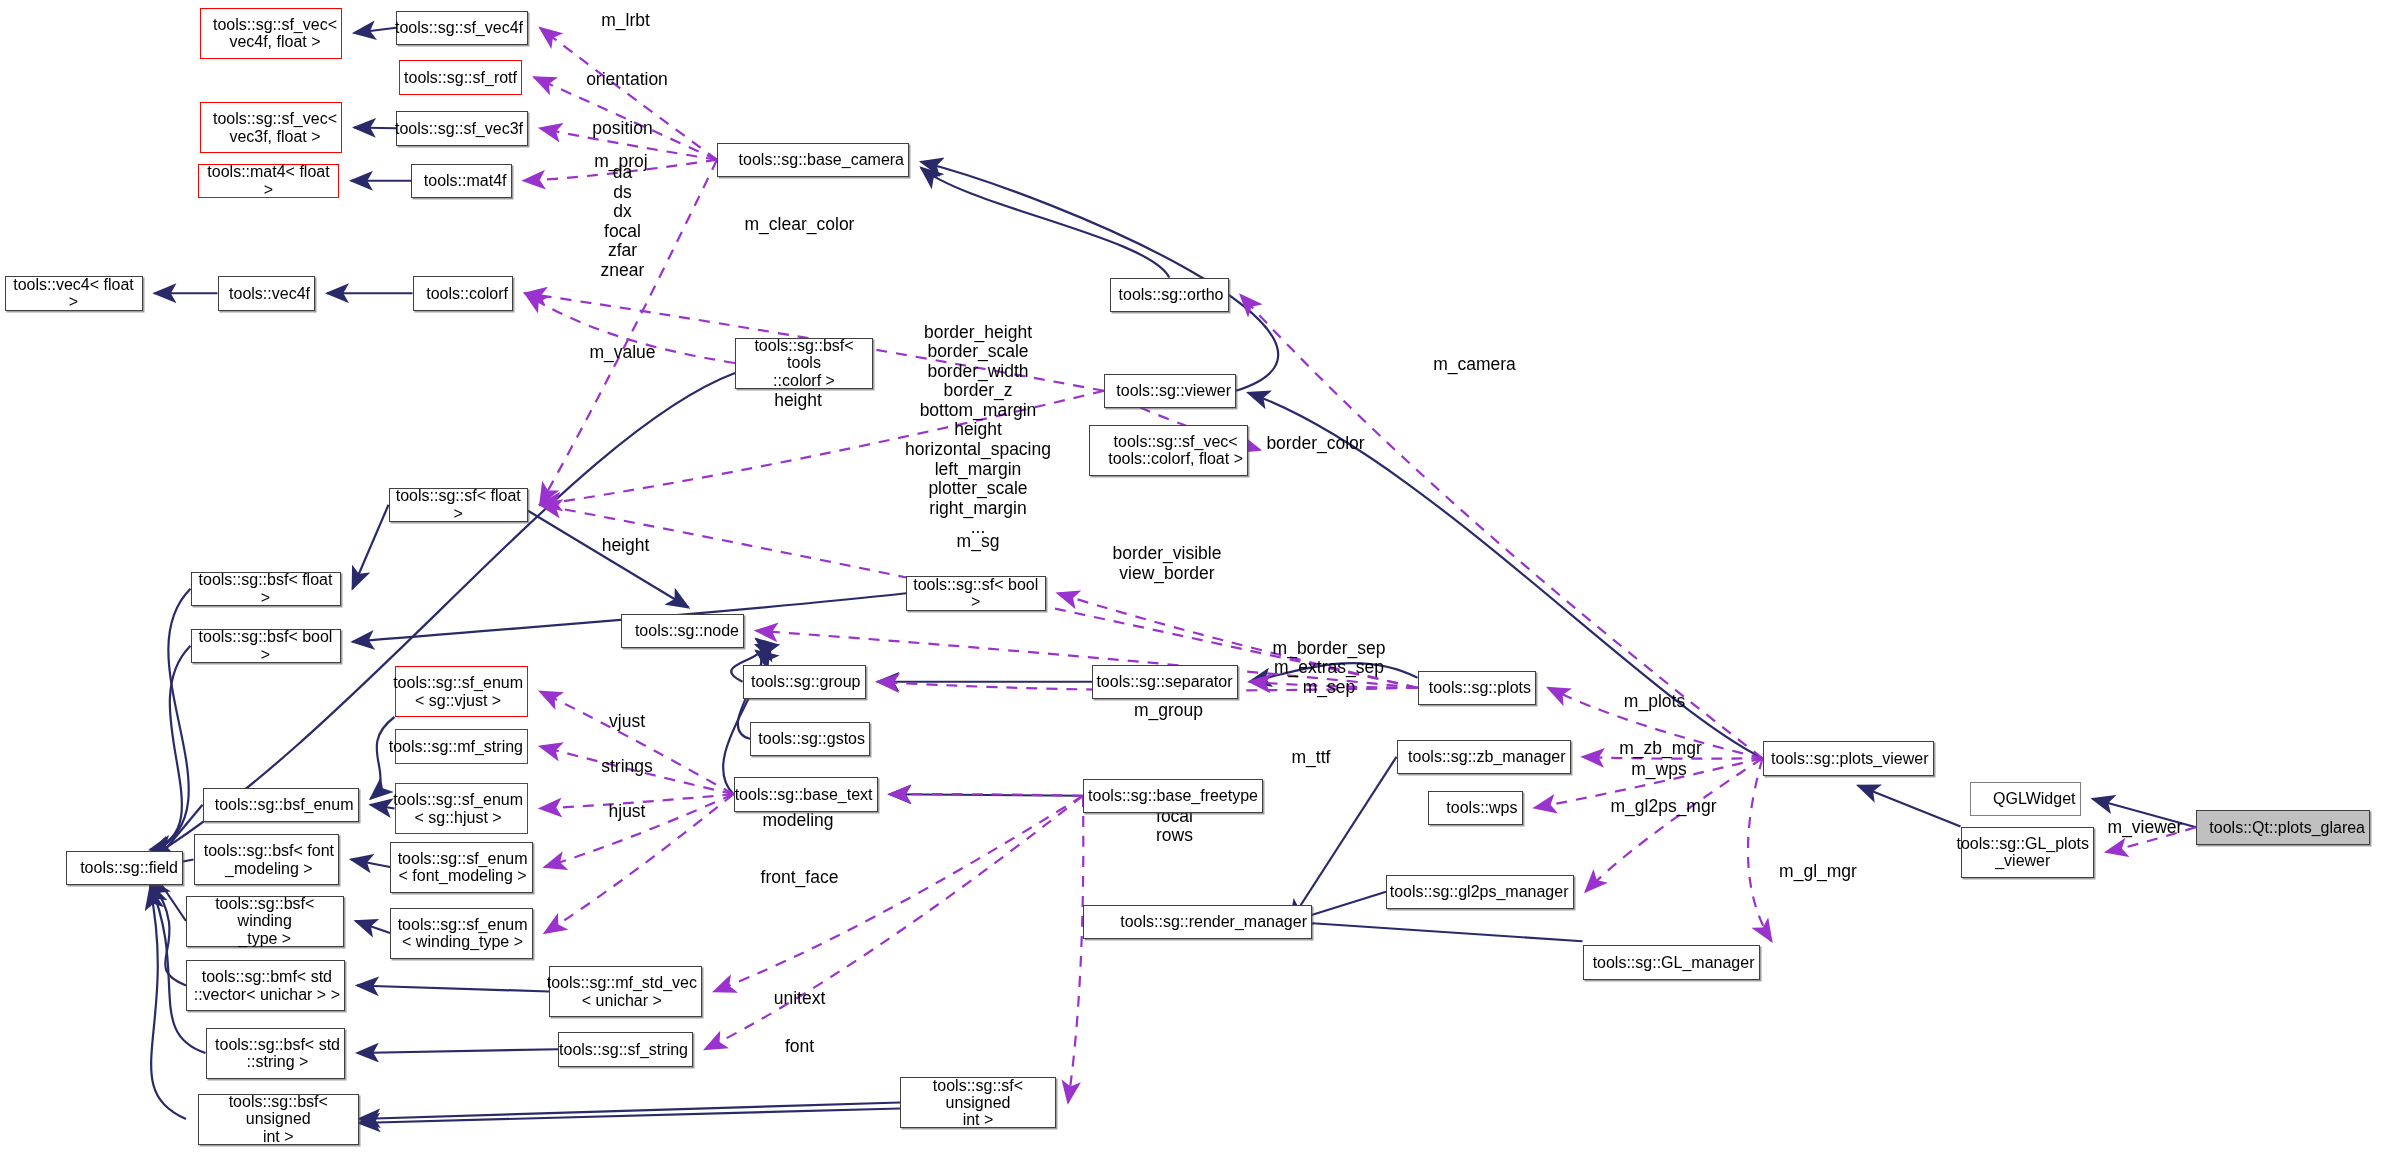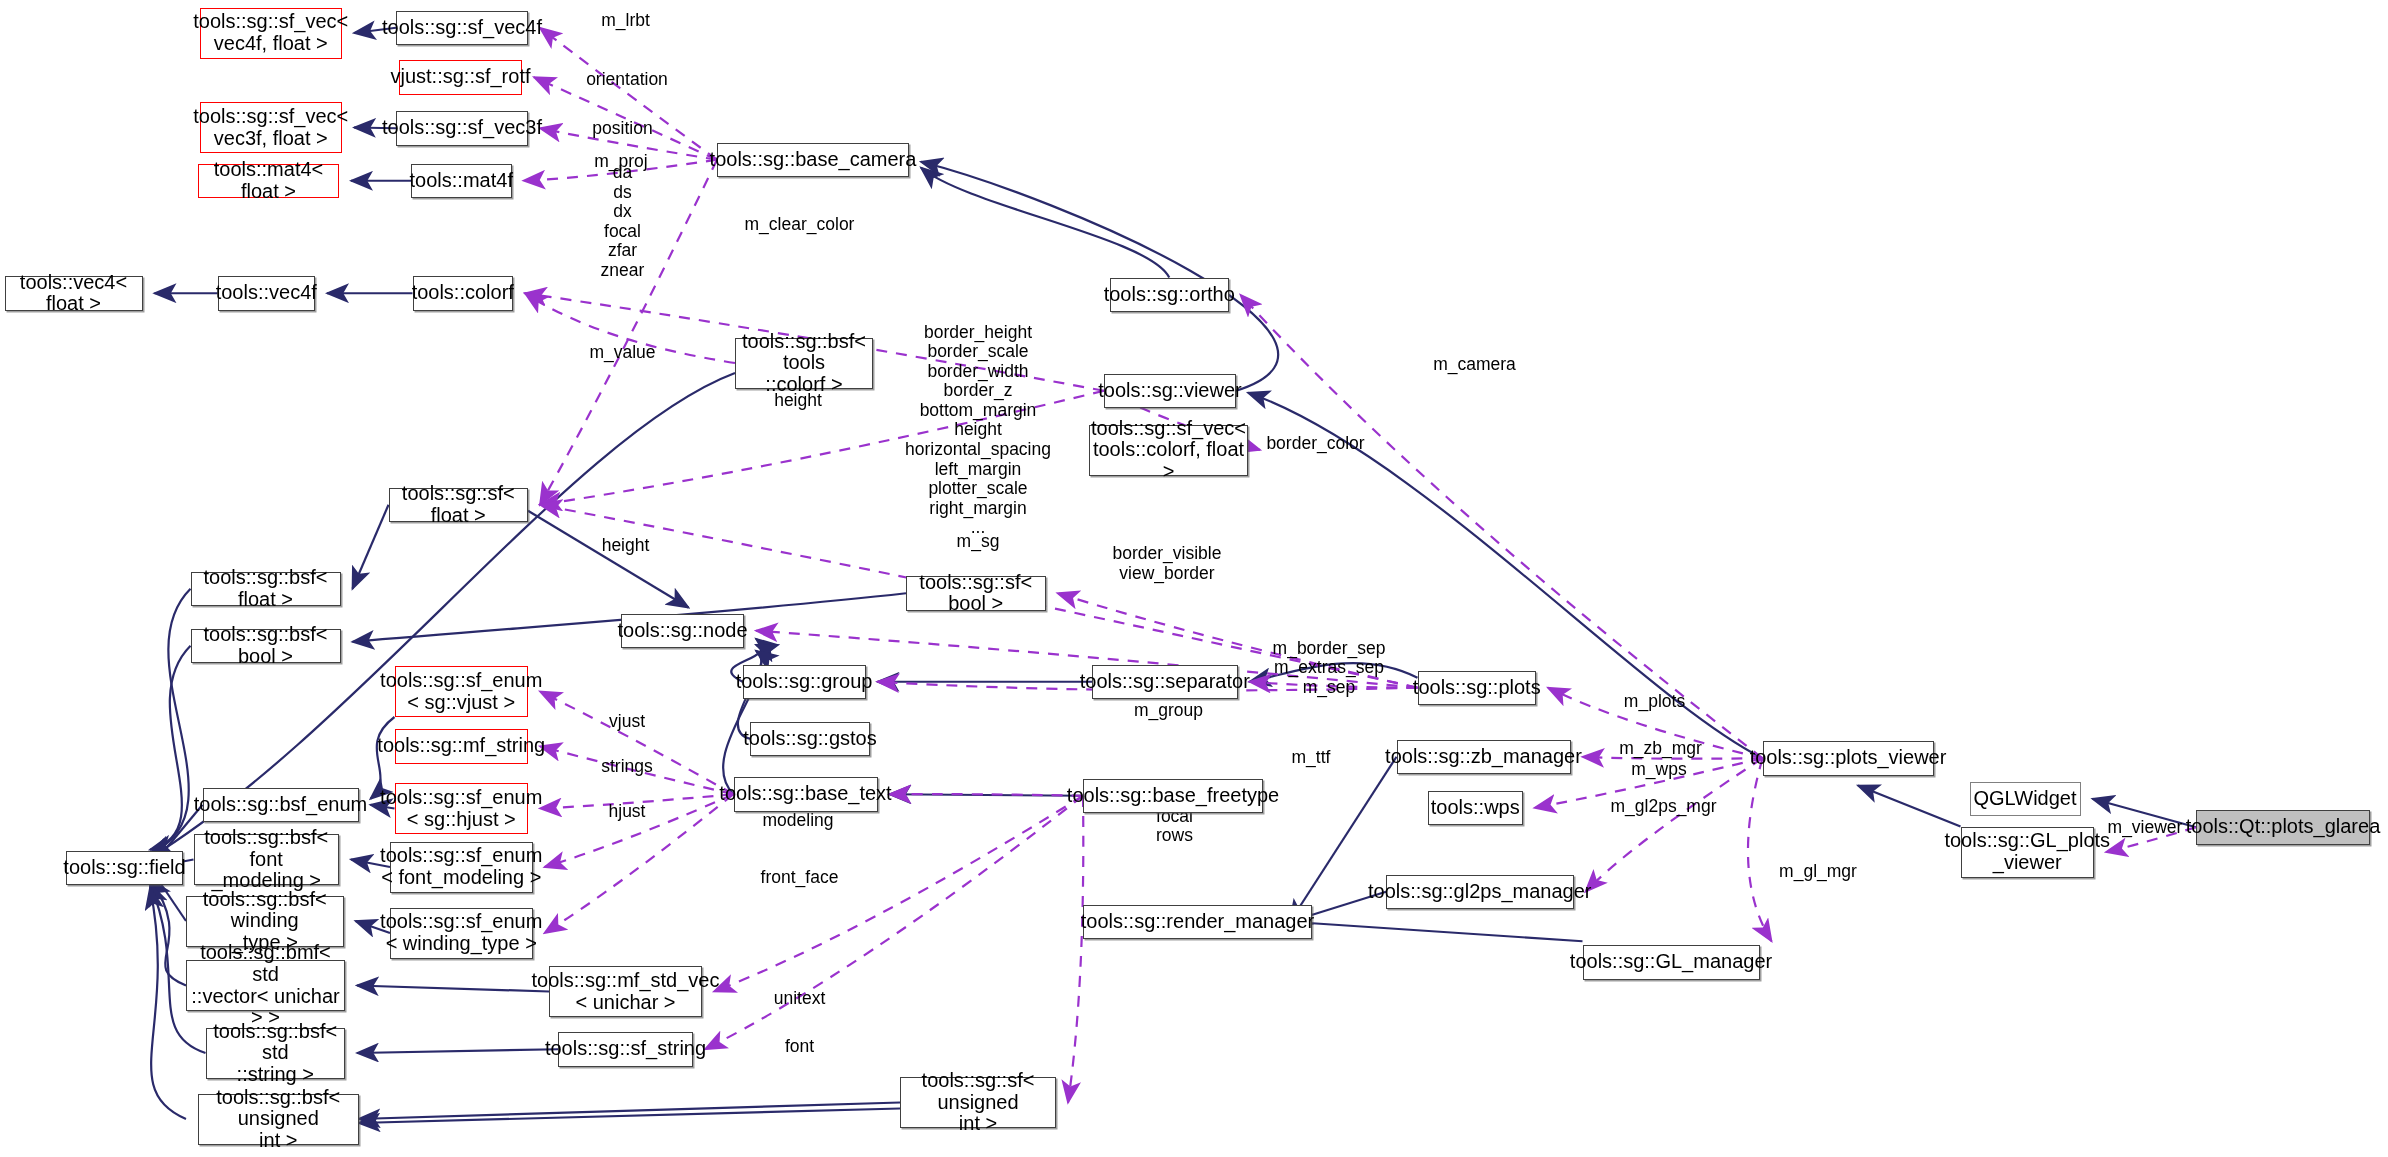--- a/index.html
+++ b/index.html
@@ -21,26 +21,26 @@
     width: 2388px;
     height: 1157px;
     pointer-events: none;
   }
   .node {
     position: absolute;
     box-sizing: border-box;
     border: 1.5px solid #404040;
     background: #ffffff;
     color: #000000;
-    font-size: 20px;
+    font-size: 16px;
     line-height: 1.08;
     text-align: center;
     display: flex;
     align-items: center;
-    justify-content: center;
+    justify-content: flex-end;
     white-space: pre-line;
     padding: 1px 4px;
     z-index: 3;
     box-shadow: 1.5px 1.5px 0 rgba(80,80,80,0.55);
   }
   .node.red {
     border-color: #ff0000;
     box-shadow: none;
   }
   .node.plain {
@@ -144,21 +144,21 @@
       <path d="M1762.5 758.25 Q 1729.5 874.25 1771.5 941.25" fill="none" stroke="#9a32cd" stroke-width="2.2" stroke-dasharray="11,9" marker-end="url(#arrUse)"></path>
       <path d="M2196 827.25 Q 2131 846.625 2106 852" fill="none" stroke="#9a32cd" stroke-width="2.2" stroke-dasharray="11,9" marker-end="url(#arrUse)"></path>
       <path d="M1083 795.75 Q 1085.5 984.125 1068 1102.5" fill="none" stroke="#9a32cd" stroke-width="2.2" stroke-dasharray="11,9" marker-end="url(#arrUse)"></path>
       <path d="M1083 795.75 Q 858.5 935.625 714 991.5" fill="none" stroke="#9a32cd" stroke-width="2.2" stroke-dasharray="11,9" marker-end="url(#arrUse)"></path>
       <path d="M1083 795.75 Q 854 975 705 1049.25" fill="none" stroke="#9a32cd" stroke-width="2.2" stroke-dasharray="11,9" marker-end="url(#arrUse)"></path>
     </svg>
 
 <div class="node red" style="left: 199.5px; top: 7.5px; width: 142.5px; height: 51px;"><span>tools::sg::sf_vec&lt;
 vec4f, float &gt;</span></div>
     <div class="node" style="left: 396px; top: 10.5px; width: 132px; height: 34.5px;"><span>tools::sg::sf_vec4f</span></div>
-    <div class="node red" style="left: 399px; top: 60px; width: 123px; height: 34.5px;"><span>vjust::sg::sf_rotf</span></div>
+    <div class="node red" style="left: 399px; top: 60px; width: 123px; height: 34.5px;"><span>tools::sg::sf_rotf</span></div>
     <div class="node red" style="left: 199.5px; top: 102px; width: 142.5px; height: 51px;"><span>tools::sg::sf_vec&lt;
 vec3f, float &gt;</span></div>
     <div class="node" style="left: 396px; top: 111px; width: 132px; height: 34.5px;"><span>tools::sg::sf_vec3f</span></div>
     <div class="node red" style="left: 198px; top: 163.5px; width: 141px; height: 34.5px;"><span>tools::mat4&lt; float &gt;</span></div>
     <div class="node" style="left: 411px; top: 163.5px; width: 100.5px; height: 34.5px;"><span>tools::mat4f</span></div>
     <div class="node" style="left: 717px; top: 142.5px; width: 192px; height: 34.5px;"><span>tools::sg::base_camera</span></div>
     <div class="node" style="left: 4.5px; top: 276px; width: 138px; height: 34.5px;"><span>tools::vec4&lt; float &gt;</span></div>
     <div class="node" style="left: 217.5px; top: 276px; width: 97.5px; height: 34.5px;"><span>tools::vec4f</span></div>
     <div class="node" style="left: 412.5px; top: 276px; width: 100.5px; height: 34.5px;"><span>tools::colorf</span></div>
     <div class="node" style="left: 1110px; top: 277.5px; width: 118.5px; height: 34.5px;"><span>tools::sg::ortho</span></div>

